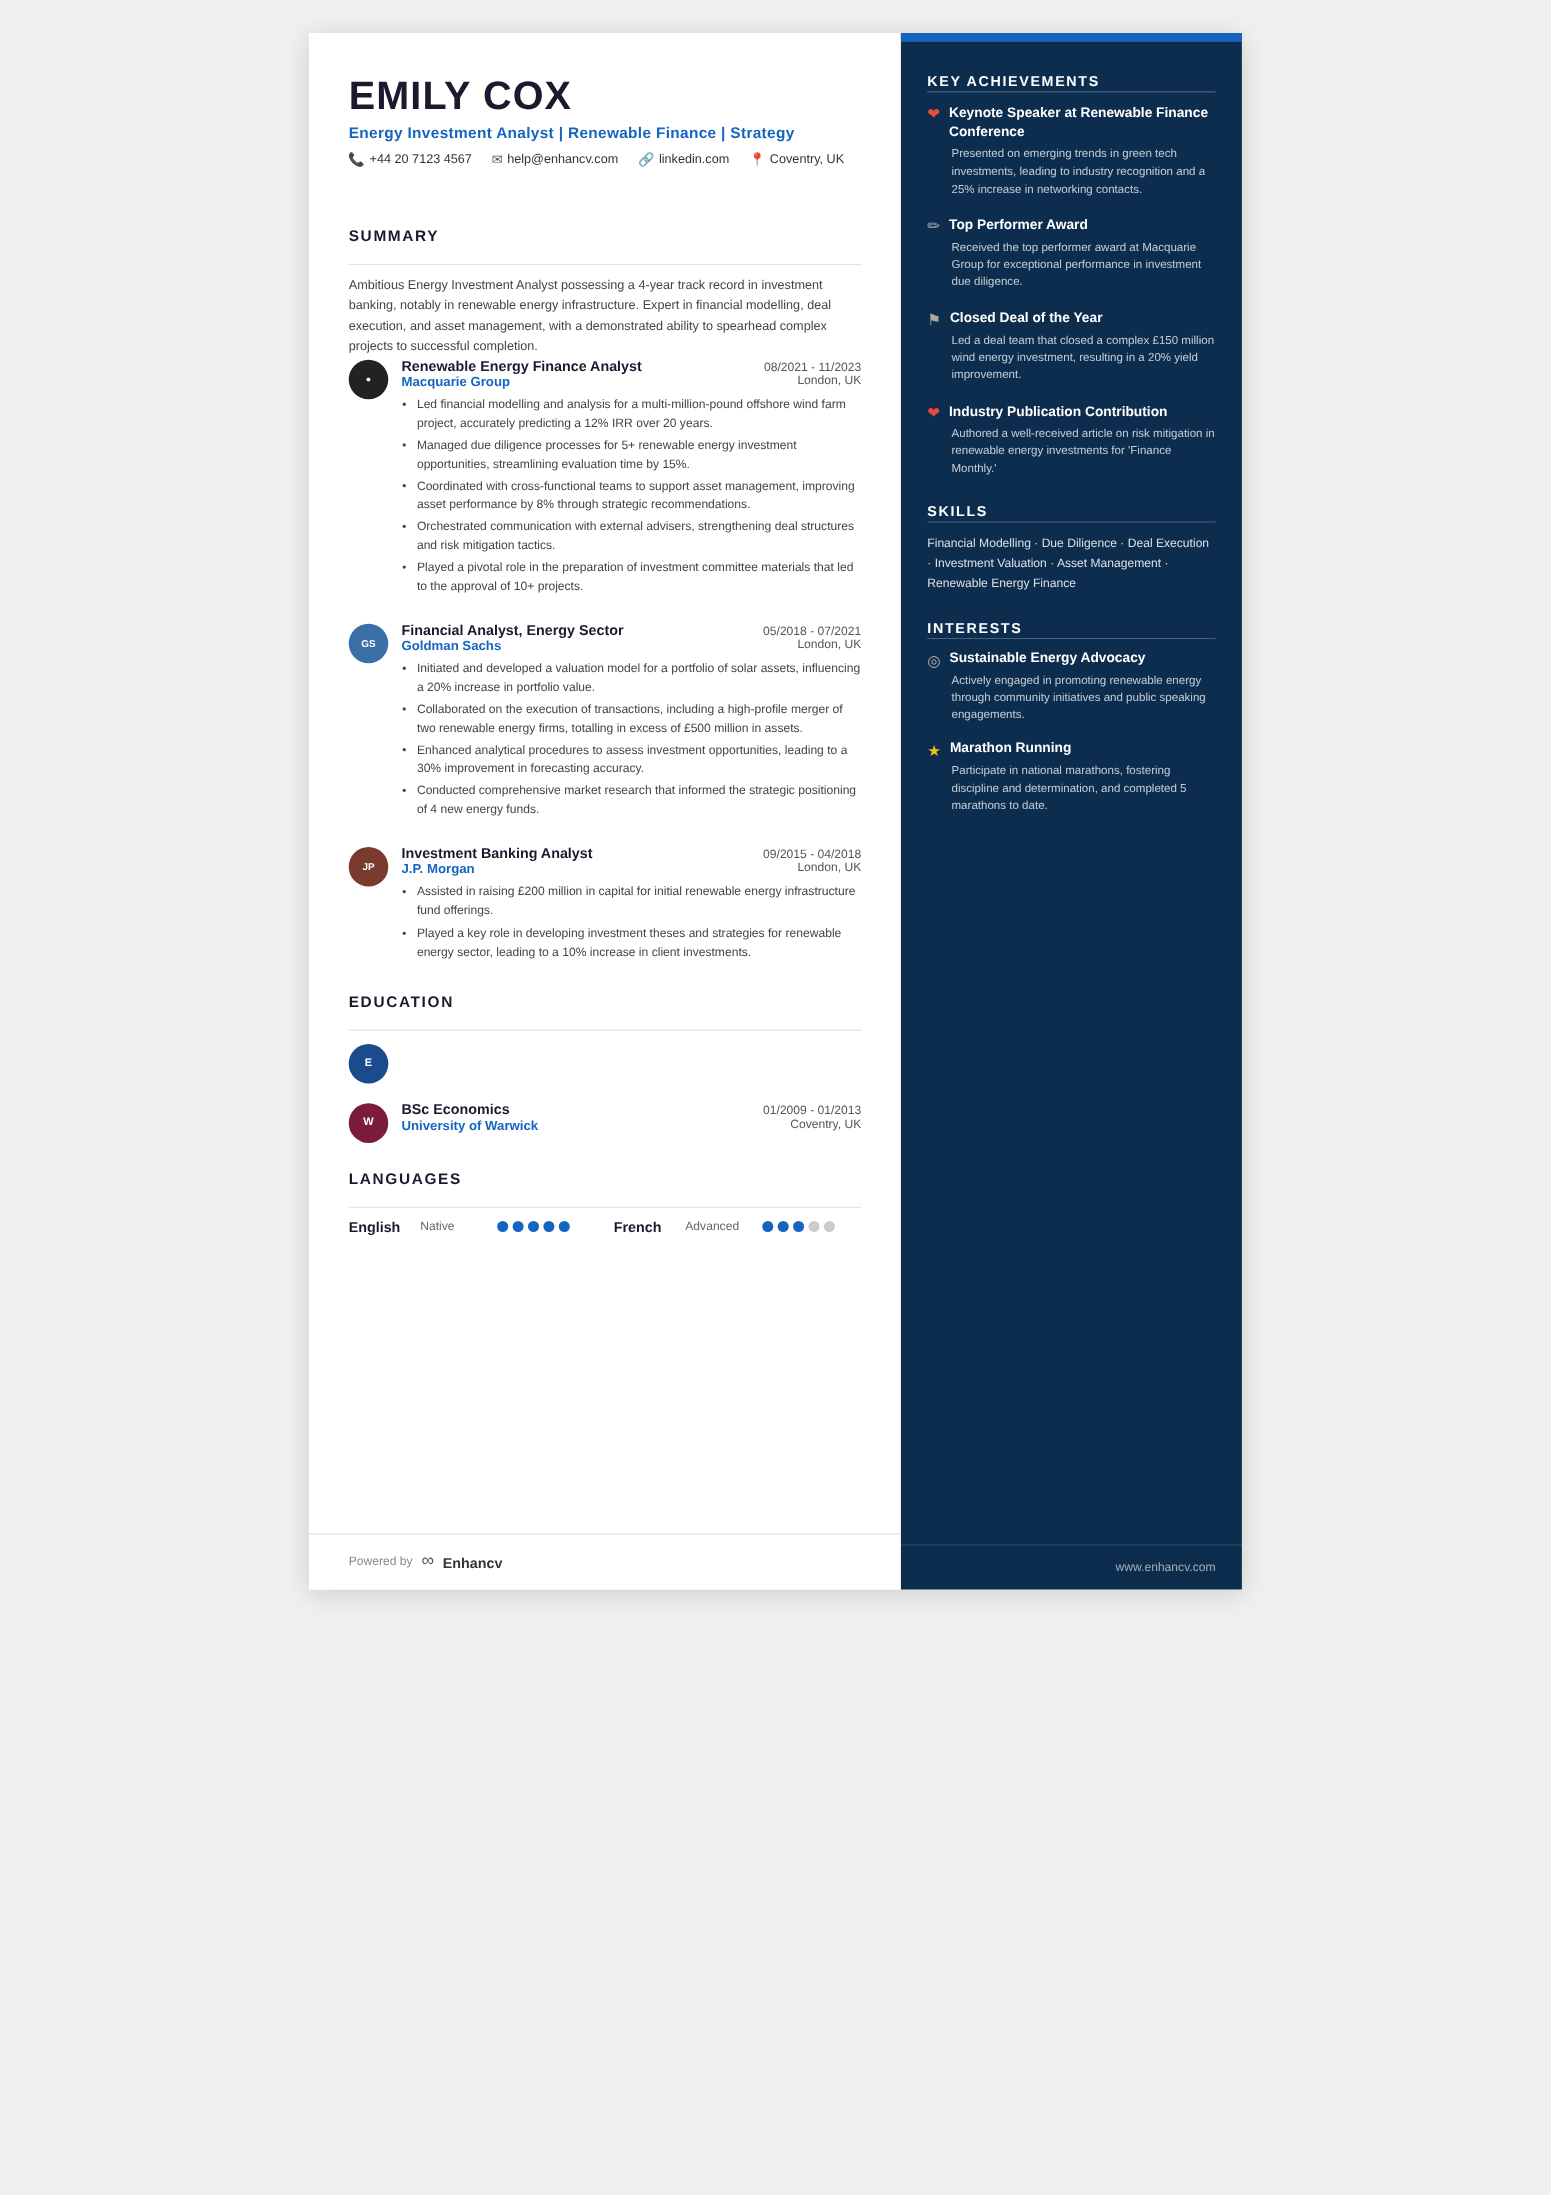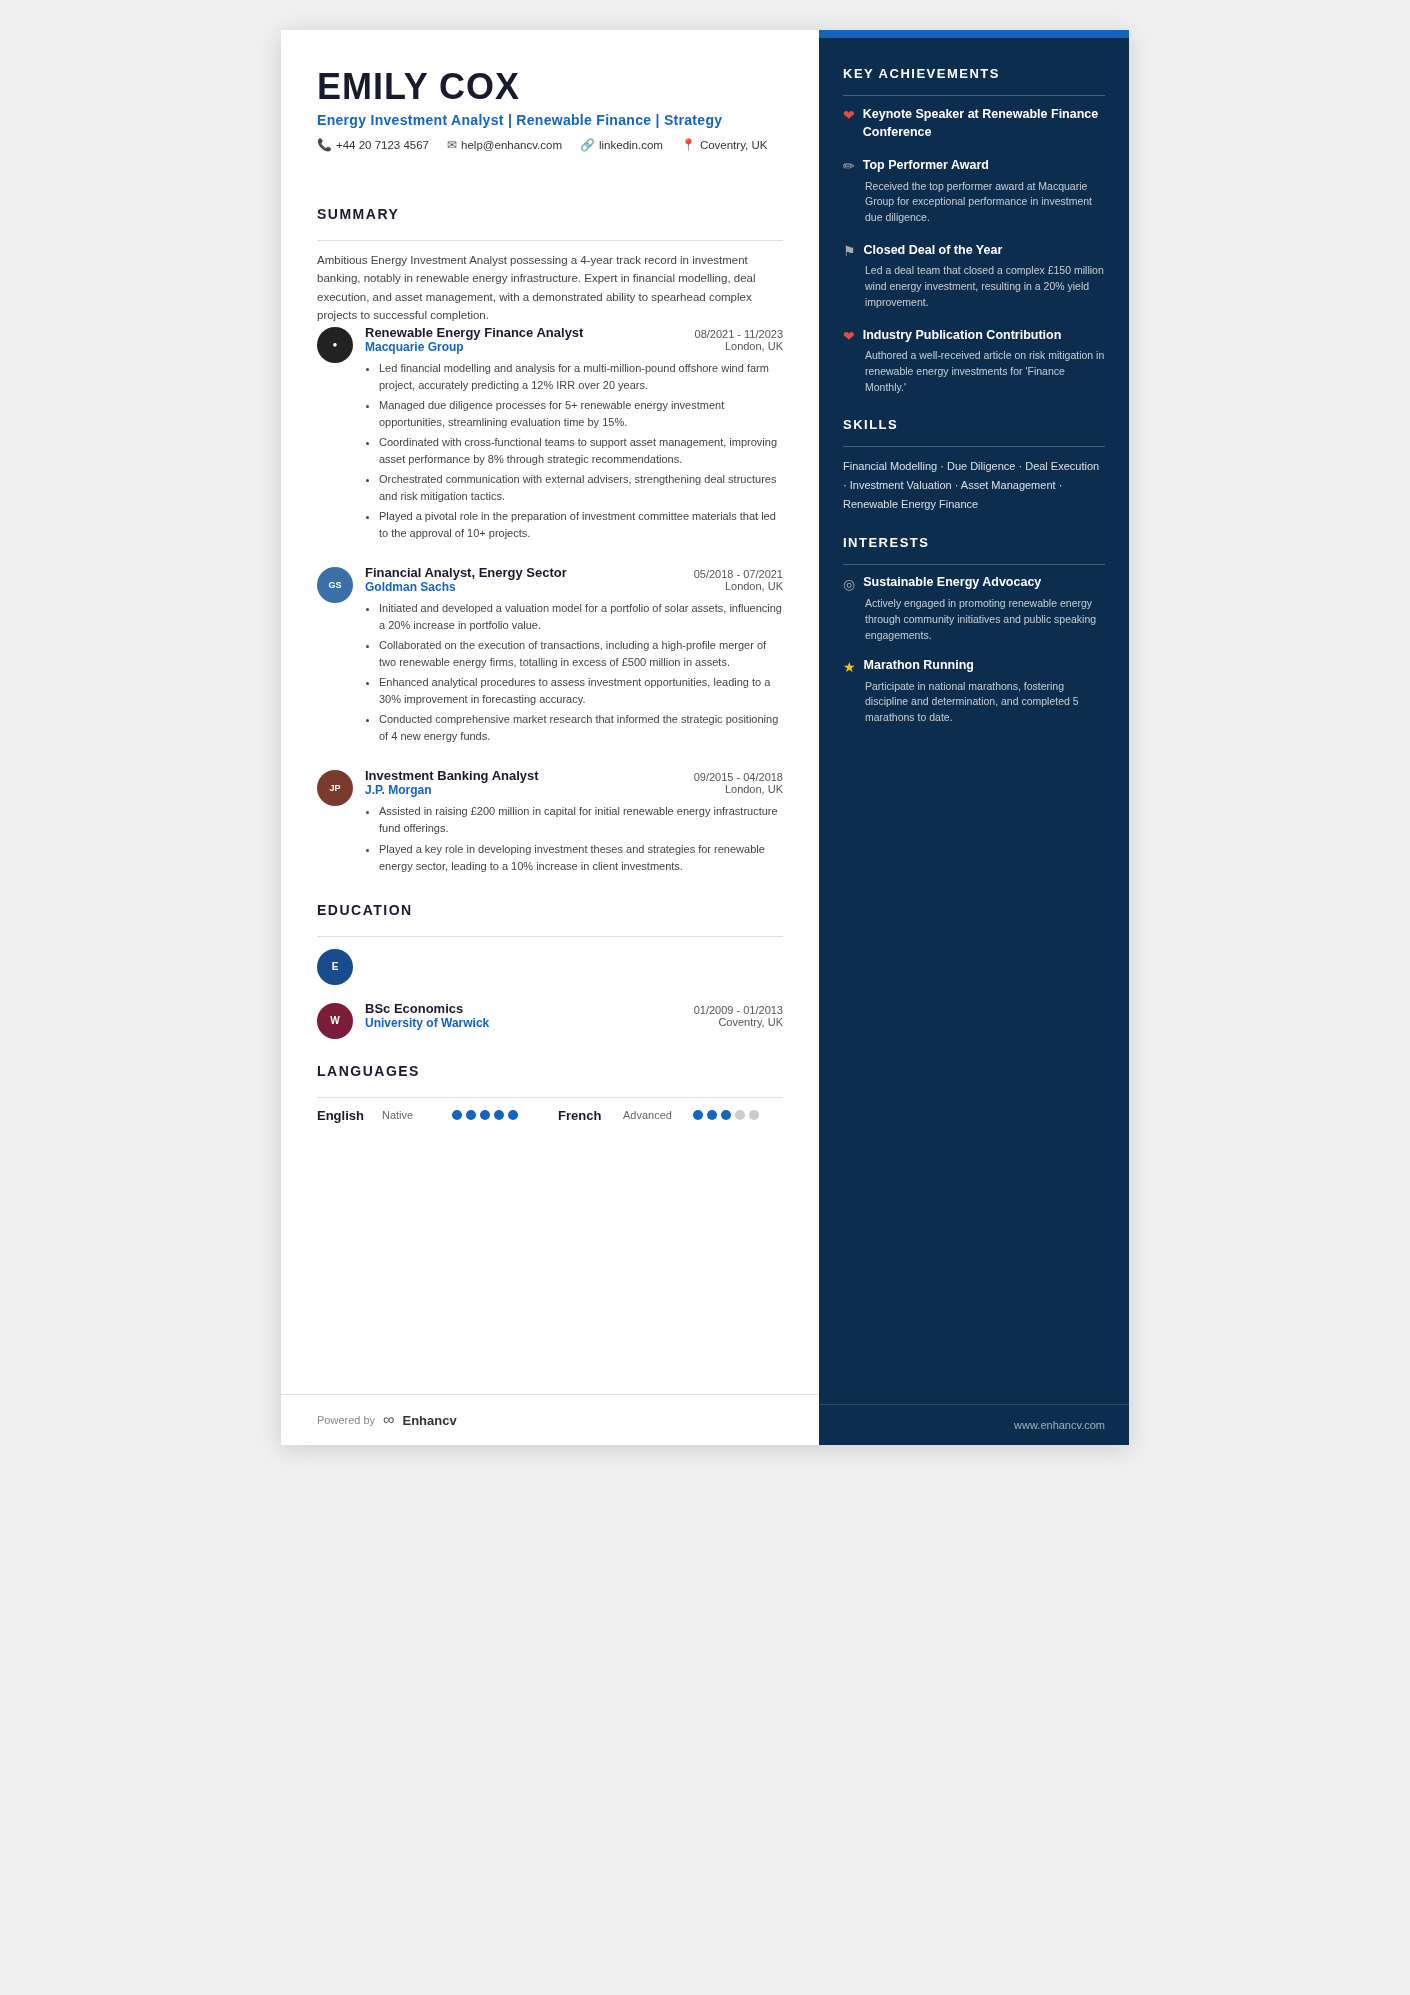--- a/index.html
+++ b/index.html
@@ -241,21 +241,21 @@
       padding: 28px 24px 20px 24px;
       flex: 1;
     }
     .right-section-title {
       font-size: 13px;
       font-weight: 800;
       text-transform: uppercase;
       letter-spacing: 1.5px;
       color: white;
       margin-bottom: 10px;
-      padding-bottom: 14px;
+      padding-bottom: 2px;
       border-bottom: 1.5px solid rgba(255,255,255,0.25);
     }
     .achievement-item {
       margin-bottom: 16px;
     }
     .achievement-header {
       display: flex;
       gap: 8px;
       align-items: flex-start;
     }
@@ -481,20 +481,21 @@
     <div class="right-top-bar"></div>
     <div class="right-content">
 
       <div class="right-section-title">KEY ACHIEVEMENTS</div>
 
       <div class="achievement-item">
         <div class="achievement-header">
           <span class="achievement-icon" style="color:#e74c3c;">❤</span>
           <div class="achievement-title">Keynote Speaker at Renewable Finance Conference</div>
         </div>
+        <div class="achievement-desc">Presented on emerging trends in green tech investments, leading to industry recognition and a 25% increase in networking contacts.</div>
       </div>
 
       <div class="achievement-item">
         <div class="achievement-header">
           <span class="achievement-icon" style="color:#aaa;">✏</span>
           <div class="achievement-title">Top Performer Award</div>
         </div>
         <div class="achievement-desc">Received the top performer award at Macquarie Group for exceptional performance in investment due diligence.</div>
       </div>
 

